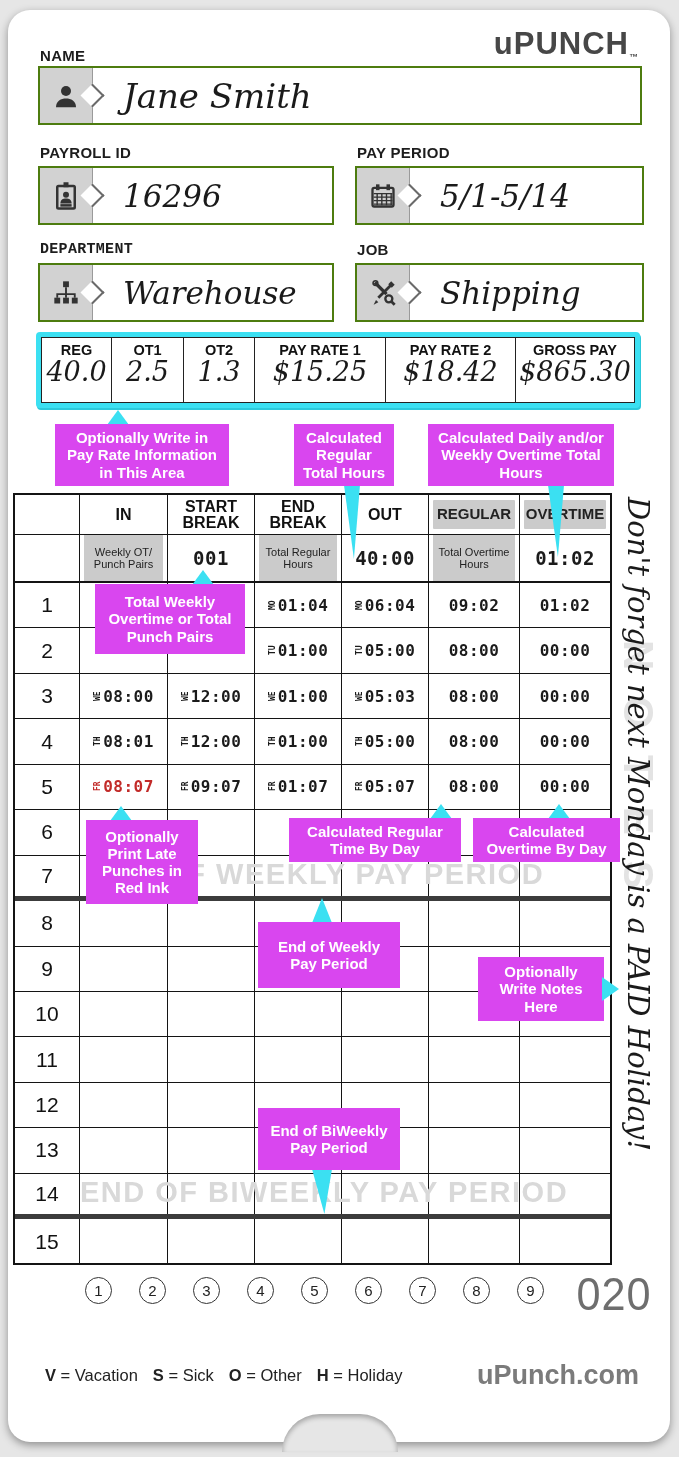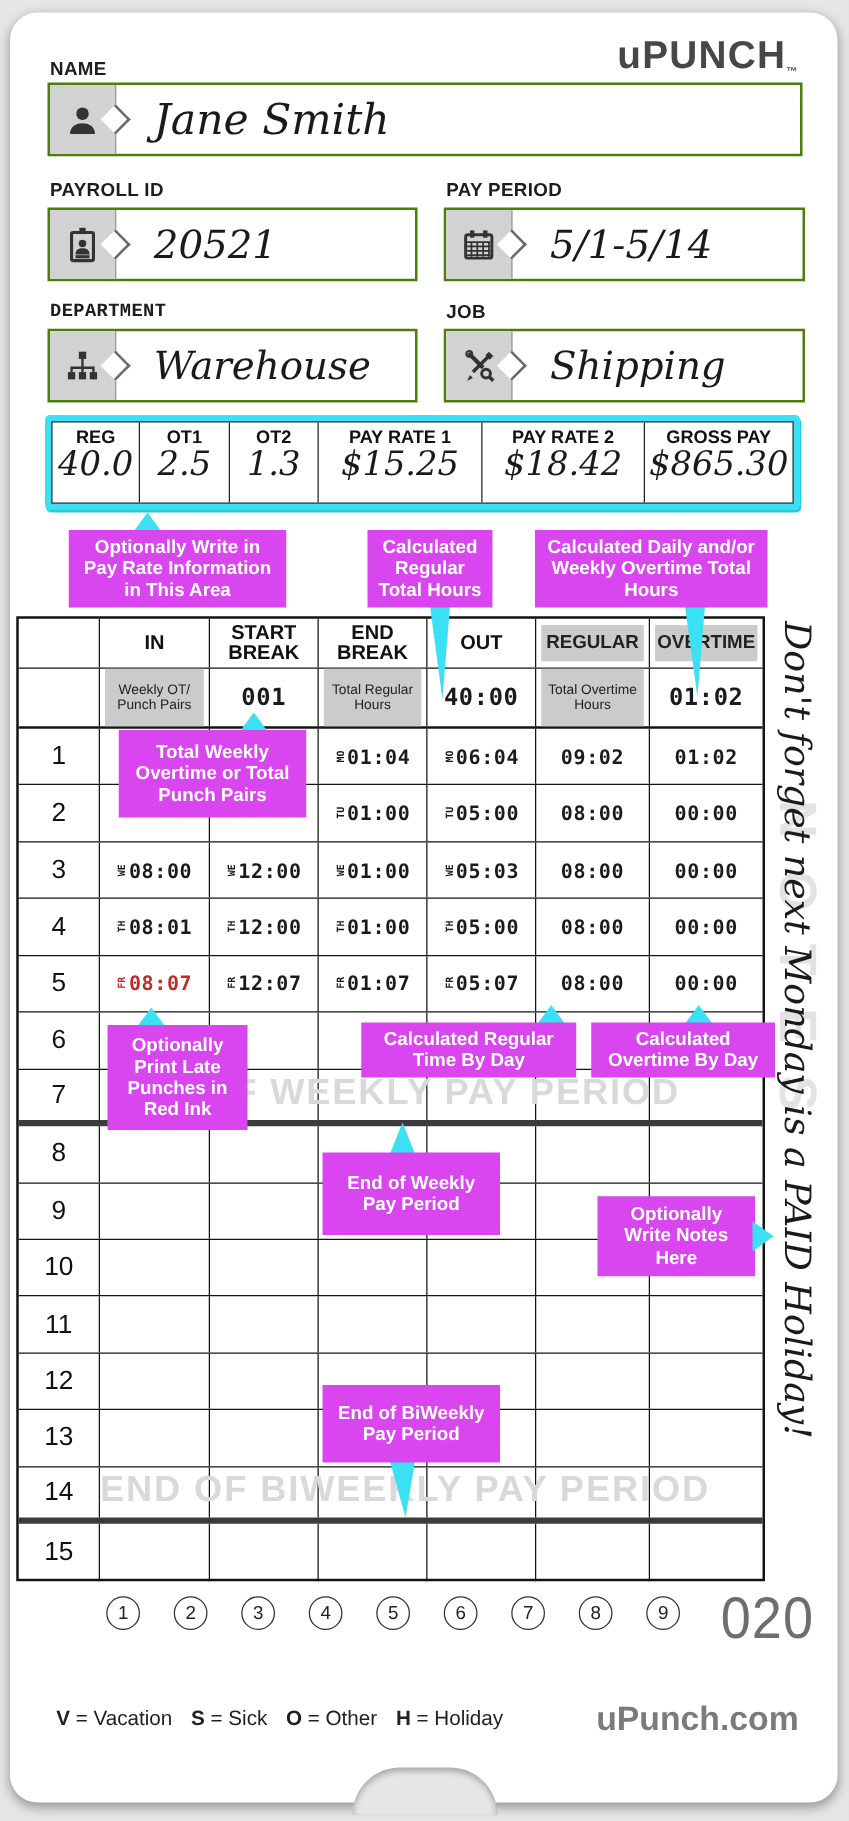--- a/index.html
+++ b/index.html
@@ -116,21 +116,21 @@
     <div class="iconbox">
       <svg class="fic" width="28" height="30" viewBox="0 0 20 24">
           <rect x="3" y="4" width="14" height="18" rx="1" fill="none" stroke="#333" stroke-width="2"></rect>
           <rect x="8" y="1" width="4" height="4" fill="#333"></rect>
           <circle cx="10" cy="11" r="2.4" fill="#333"></circle>
           <path d="M5.5 18c0-3 2-4 4.5-4s4.5 1 4.5 4z" fill="#333"></path>
           <rect x="5.5" y="18.5" width="9" height="2" fill="#333"></rect>
         </svg>
     </div>
     <div class="chev"></div>
-    <div class="hand fval">20521</div>
+    <div class="hand fval">16296</div>
   </div>
 
   <div class="flabel" style="left:357px;top:144px;">PAY PERIOD</div>
   <div class="fbox" style="left:355px;top:166px;width:285px;height:55px;">
     <div class="iconbox">
       <svg class="fic" width="28" height="28" viewBox="0 0 24 24">
           <rect x="3" y="5" width="18" height="16" rx="1.5" fill="none" stroke="#333" stroke-width="2"></rect>
           <rect x="6" y="2" width="3" height="5" fill="#333"></rect>
           <rect x="15" y="2" width="3" height="5" fill="#333"></rect>
           <path d="M4 10h16M7 10v10M11 10v10M15 10v10M19 10v10M4 13h16M4 16h16M4 19h16" stroke="#333" stroke-width="1.2"></path>
@@ -356,21 +356,21 @@
       <div class="trow drow">
         <div class="tc">
           <div class="rownum">5</div>
         </div>
         <div class="tc late">
           <div class="day">FR</div>
           <div class="digi">08:07</div>
         </div>
         <div class="tc">
           <div class="day">FR</div>
-          <div class="digi">12:07</div>
+          <div class="digi">09:07</div>
         </div>
         <div class="tc">
           <div class="day">FR</div>
           <div class="digi">01:07</div>
         </div>
         <div class="tc">
           <div class="day">FR</div>
           <div class="digi">05:07</div>
         </div>
         <div class="tc">

